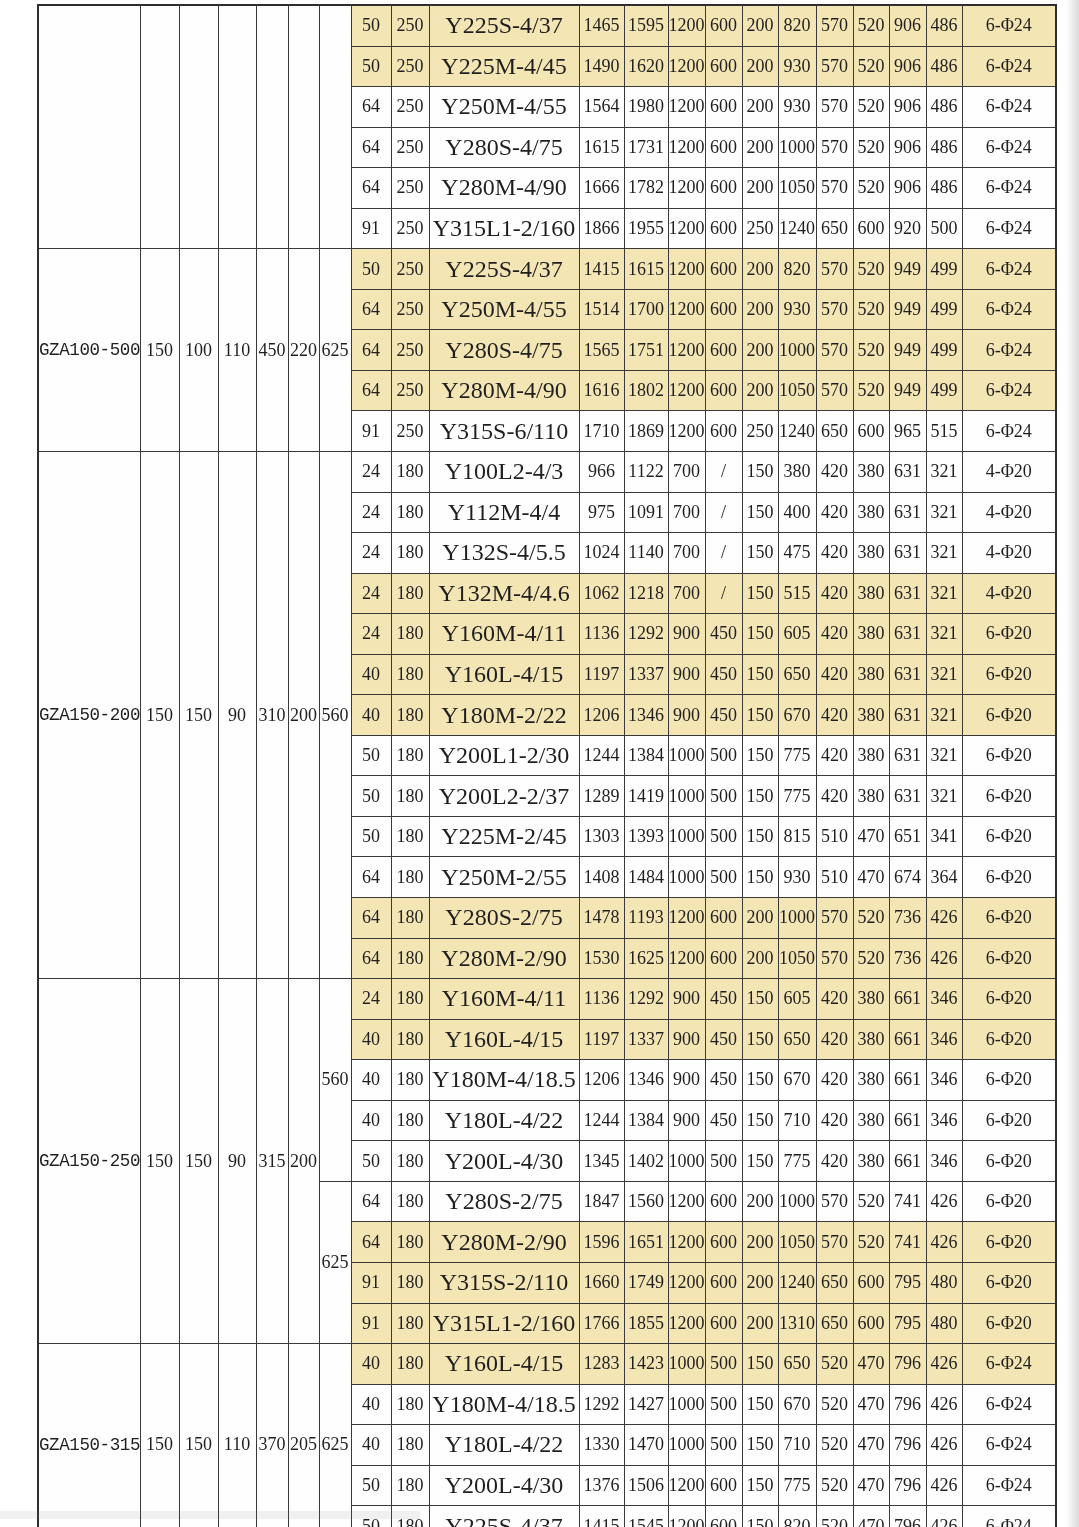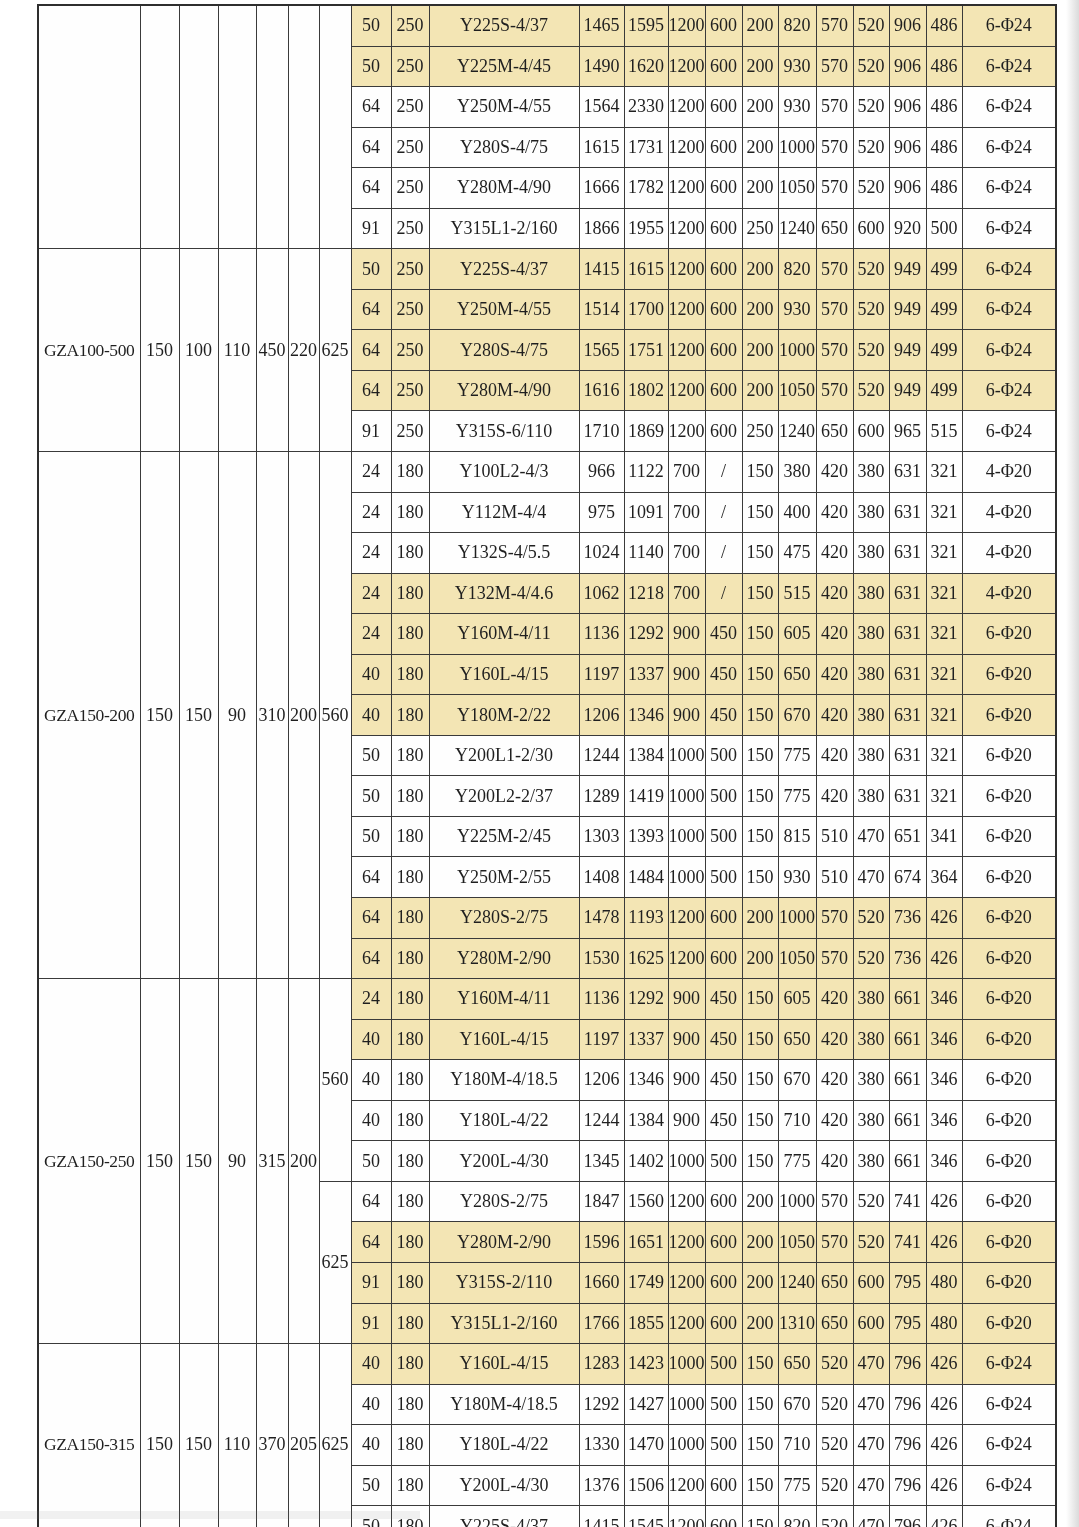--- a/index.html
+++ b/index.html
@@ -25,23 +25,23 @@
     padding: 0;
     text-align: center;
     vertical-align: middle;
     font-size: 18px;
     color: #1f1f1f;
     white-space: nowrap;
     overflow: hidden;
     background: #fefefe;
   }
   .spec td.yl { background: #f3e5b4; }
-  .spec td.model { font-size: 17.5px; letter-spacing: -0.4px; }
+  .spec td.model { font-size: 17.5px; letter-spacing: -0.4px; font-family: Liberation Mono, monospace; }
   .spec td.dim { font-size: 18px; }
-  .spec td.motor { font-size: 18px; margin-top: 40px; }
+  .spec td.motor { font-size: 24px; margin-top: 40px; }
   .edge-shade {
     position: absolute; top: 0; right: 0;
     width: 13px; height: 100%;
     background: linear-gradient(to right, rgba(255,255,255,0), rgba(135,135,135,0.30));
     pointer-events: none;
   }
   .bottom-smudge {
     position: absolute; left: 0; top: 1511px;
     width: 420px; height: 8px;
     background: rgba(120,120,120,0.10);
@@ -113,21 +113,21 @@
         <td class="yl">520</td>
         <td class="yl">906</td>
         <td class="yl">486</td>
         <td class="yl">6-Φ24</td>
       </tr>
       <tr>
         <td class="">64</td>
         <td class="">250</td>
         <td class="motor">Y250M-4/55</td>
         <td class="">1564</td>
-        <td class="">2330</td>
+        <td class="">1980</td>
         <td class="">1200</td>
         <td class="">600</td>
         <td class="">200</td>
         <td class="">930</td>
         <td class="">570</td>
         <td class="">520</td>
         <td class="">906</td>
         <td class="">486</td>
         <td class="">6-Φ24</td>
       </tr>

